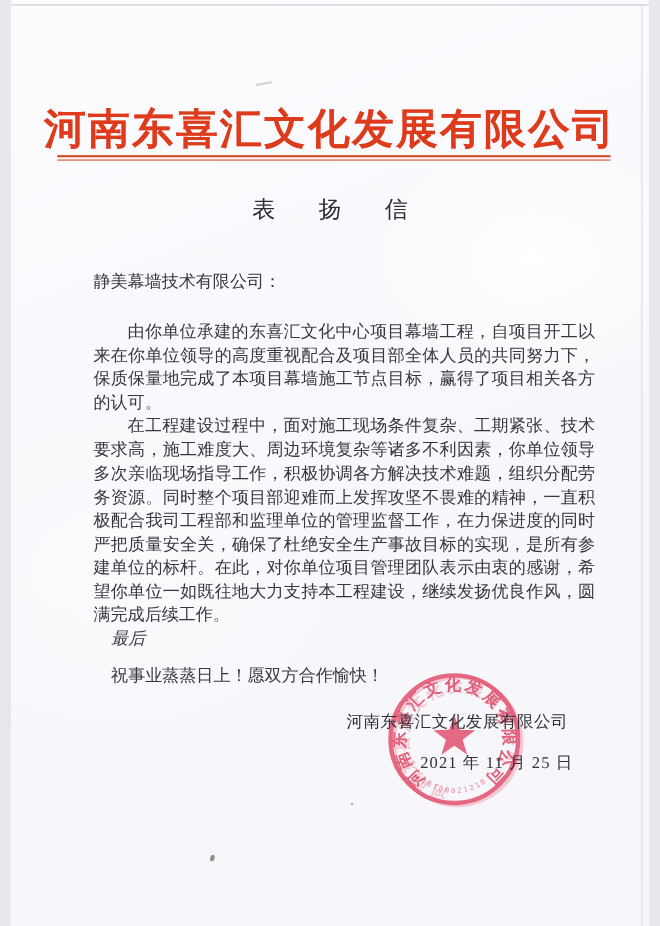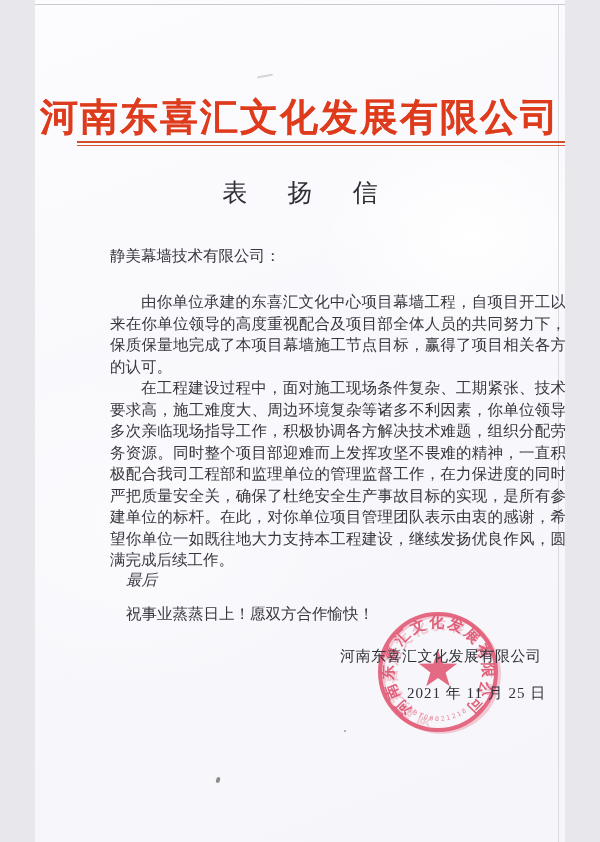--- a/index.html
+++ b/index.html
@@ -1,18 +1,18 @@
 <!DOCTYPE html>
 <html><head>
 <meta charset="utf-8">
 <style>
   html,body{margin:0;padding:0;background:#e8e8ec;}
   .page{
     position:relative;
-    width:530px;height:842px;
+    width:580px;height:842px;
     margin:0 auto;
     overflow:hidden;
     background:
       radial-gradient(ellipse 220px 160px at 82% 28%, #ffffff 0%, rgba(255,255,255,0) 70%),
       radial-gradient(ellipse 320px 240px at 18% 62%, #fbfafd 0%, rgba(251,250,253,0) 70%),
       linear-gradient(160deg,#fcfbfe 0%,#f8f7fb 55%,#f6f5f9 100%);
     font-family:"Liberation Serif","DejaVu Serif",serif;
   }
   .scan-top-edge{
     position:absolute;top:4px;left:0;width:100%;height:1px;
@@ -36,21 +36,21 @@
     white-space:nowrap;
   }
   .letterhead-rule{
     position:absolute;top:141px;left:42px;width:503px;height:2px;
     border-top:2px solid #d14f2e;
     border-bottom:1px solid #d4542f;
   }
   .letter-title{
     position:absolute;top:176px;left:0;width:100%;
     text-align:center;
-    font-size:25px;color:#2e2e36;
+    font-size:21px;color:#2e2e36;
     letter-spacing:17px;text-indent:17px;
     white-space:nowrap;
     font-family:Liberation Serif, serif;
   }
   .salutation{
     position:absolute;top:246px;left:75px;
     font-size:15.5px;color:#37373f;text-align:right;
   }
   .para{
     position:absolute;left:75px;width:456px;

